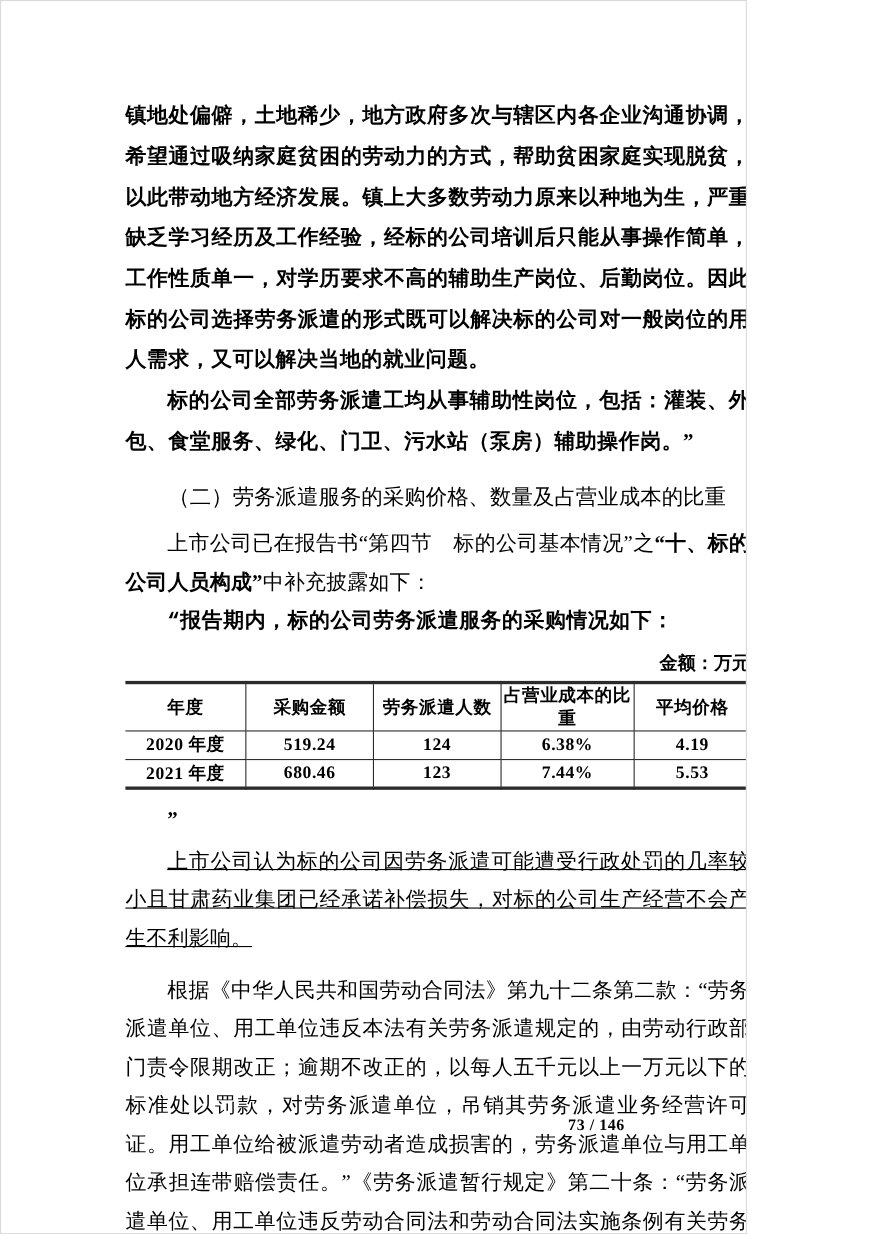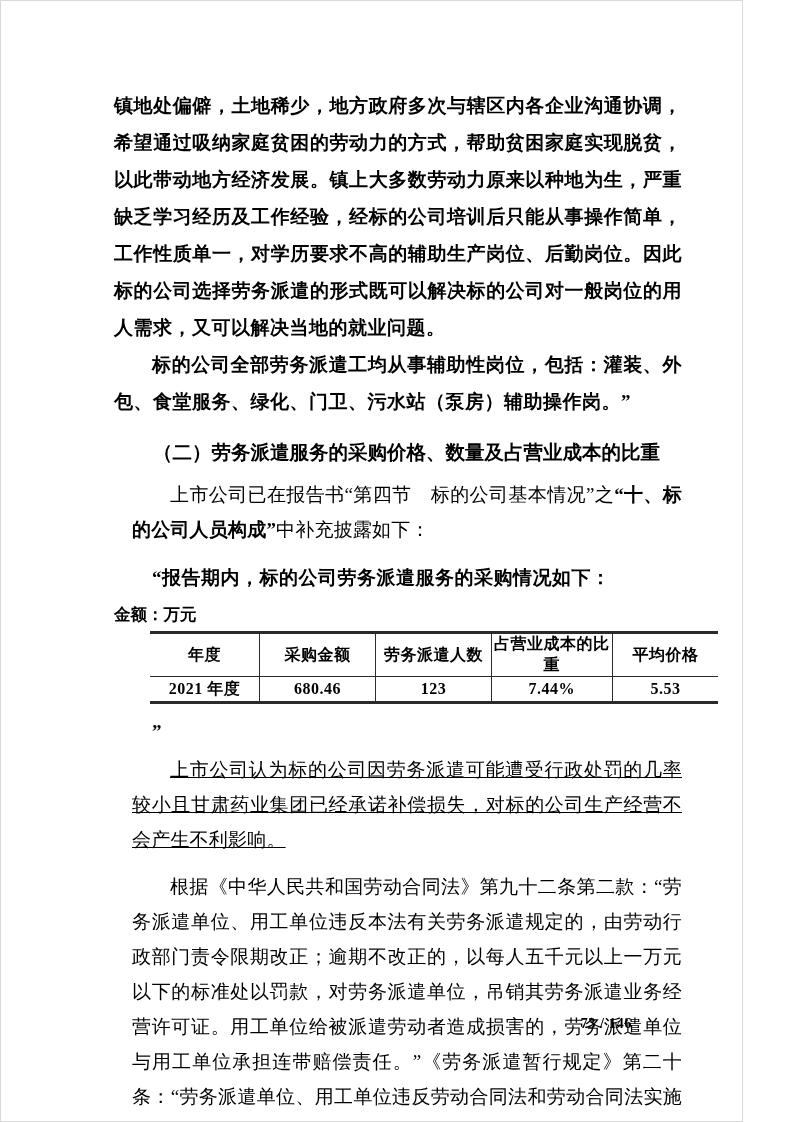--- a/index.html
+++ b/index.html
@@ -3,21 +3,21 @@
 <meta charset="utf-8">
 <style>
   * { margin: 0; padding: 0; box-sizing: border-box; }
   html, body { background: #ffffff; }
   body {
     font-family: "Liberation Serif", "DejaVu Serif", serif;
     color: #000000;
   }
   .page {
     position: relative;
-    width: 743px;
+    width: 679px;
     height: 1122px;
     background: #ffffff;
     border: 1px solid #d9d9d9;
     overflow: hidden;
     padding-left: 26px;
   }
   .content {
     position: absolute;
     left: 113px;
     top: 0;
@@ -30,58 +30,58 @@
     font-size: 19px;
     line-height: 37px;
     font-weight: bold;
     letter-spacing: 0.5px;
   }
   .song {
     font-size: 19px;
     line-height: 35px;
     font-weight: normal;
     letter-spacing: 0.2px;
-    margin-left: 18px;
   }
   .indent { text-indent: 2em; }
   .heading {
     font-size: 19.5px;
     line-height: 37px;
-    font-weight: bold;
+    font-weight: normal;
     text-indent: 2em;
   }
   .h2-block { margin-top: 14px; }
   .h3-block { margin-top: 24px; }
   .p3 { margin-top: 6px; }
-  .p4 { margin-top: 12px; }
+  .p4 { margin-top: 0; font-family: Liberation Mono, monospace; }
   .p5 { margin-top: 8px; text-decoration: underline; }
   .p6 { margin-top: 12px; }
   .bold-inline { font-weight: bold; }
   .unit-line {
+    text-align: right;
     font-size: 16.5px;
     font-weight: bold;
     margin: 8px 0 5px 0;
     line-height: 22px;
   }
   table.data {
     width: 100%;
     border-collapse: collapse;
     table-layout: fixed;
   }
   table.data th, table.data td {
     border: 1px solid #2b2b2b;
     font-size: 16px;
     font-weight: bold;
     text-align: center;
     vertical-align: middle;
     height: 26px;
     padding: 0 2px;
     letter-spacing: 0.5px;
   }
-  table.data { border-top: 3px solid #2b2b2b; border-bottom: 3px solid #2b2b2b; margin-left: 36px; }
+  table.data { border-top: 3px solid #2b2b2b; border-bottom: 3px solid #2b2b2b; }
   table.data th { border-top: none; }
   table.data tr:last-child td { border-bottom: none; }
   table.data th:first-child, table.data td:first-child { border-left: none; }
   table.data th:last-child, table.data td:last-child { border-right: none; }
   col.c1 { width: 19.3%; }
   col.c2 { width: 20.4%; }
   col.c3 { width: 20.4%; }
   col.c4 { width: 21.3%; }
   col.c5 { width: 18.6%; }
   .close-quote {
@@ -131,20 +131,27 @@
         <tr>
           <th>年度</th>
           <th>采购金额</th>
           <th>劳务派遣人数</th>
           <th>占营业成本的比重</th>
           <th>平均价格</th>
         </tr>
       </thead>
       <tbody>
         <tr>
+          <td>2020 年度</td>
+          <td>519.24</td>
+          <td>124</td>
+          <td>6.38%</td>
+          <td>4.19</td>
+        </tr>
+        <tr>
           <td>2021 年度</td>
           <td>680.46</td>
           <td>123</td>
           <td>7.44%</td>
           <td>5.53</td>
         </tr>
       </tbody>
     </table>
 
     <p class="close-quote">”</p>

